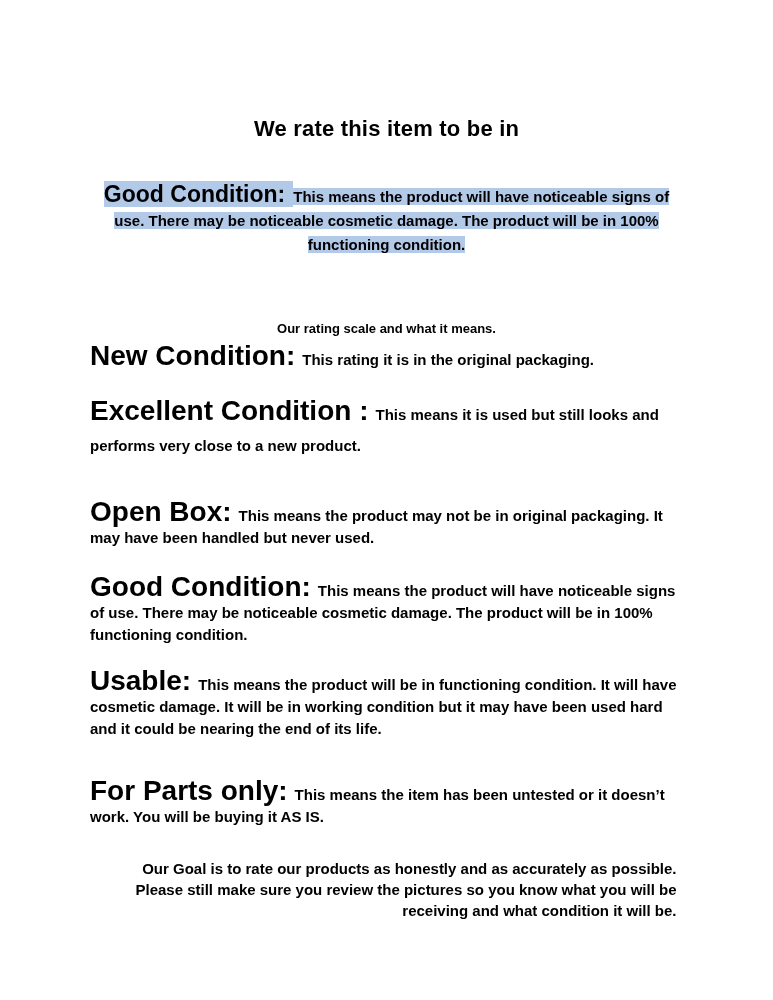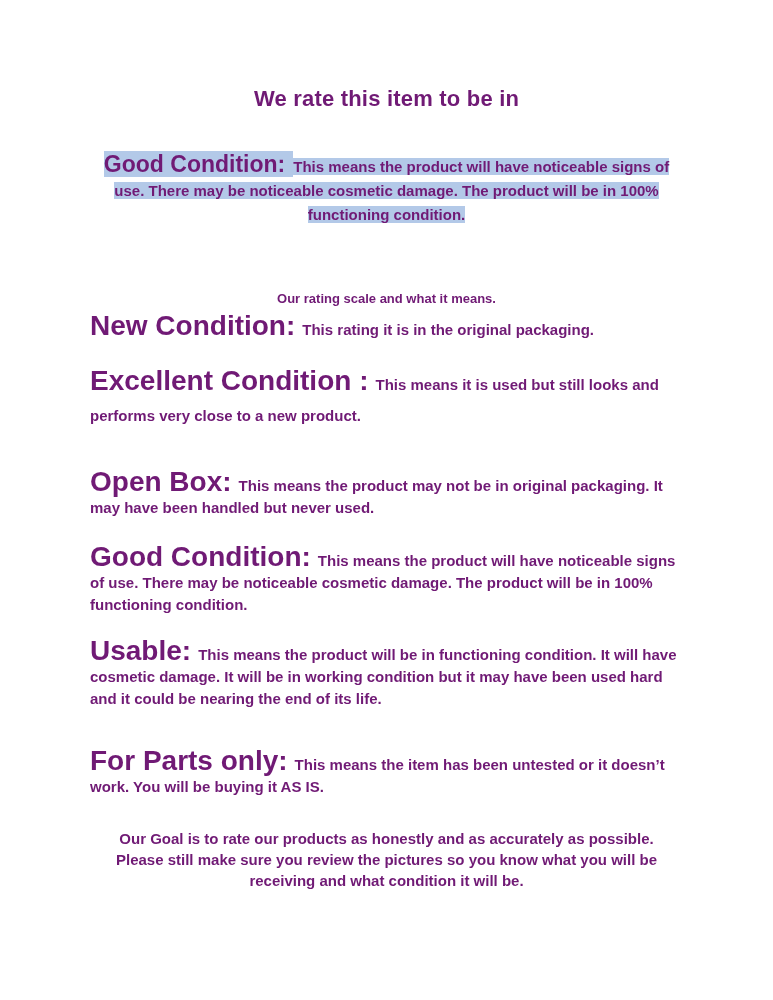--- a/index.html
+++ b/index.html
@@ -7,24 +7,24 @@
     padding: 0;
     background: #ffffff;
   }
   .page {
     position: relative;
     width: 773px;
     height: 944px;
     background: #ffffff;
     font-family: "Liberation Sans", "DejaVu Sans", sans-serif;
     font-weight: 700;
-    color: #701a75;
+    color: #000000;
     overflow: hidden;
     box-sizing: border-box;
-    padding: 86px 90px 0 90px;
+    padding: 116px 90px 0 90px;
   }
   .title {
     margin: 0;
     font-size: 22px;
     line-height: 26px;
     text-align: center;
     letter-spacing: 0.2px;
   }
   .highlight-block {
     margin: 40px 0 0 0;
@@ -60,21 +60,21 @@
   }
   .mb24 { margin-bottom: 24px; }
   .mb27 { margin-bottom: 27px; }
   .mb42 { margin-bottom: 40px; }
   .mb25 { margin-bottom: 24px; }
   .mb26 { margin-bottom: 40px; }
   .mb43 { margin-bottom: 30px; }
   .goal {
     margin: 0 auto;
     max-width: 580px;
-    text-align: center;
+    text-align: right;
     font-size: 15px;
     line-height: 21px;
   }
   .thanks {
     margin: 22px 0 0 0;
     text-align: center;
     font-size: 15px;
     line-height: 20px;
   }
 </style>

